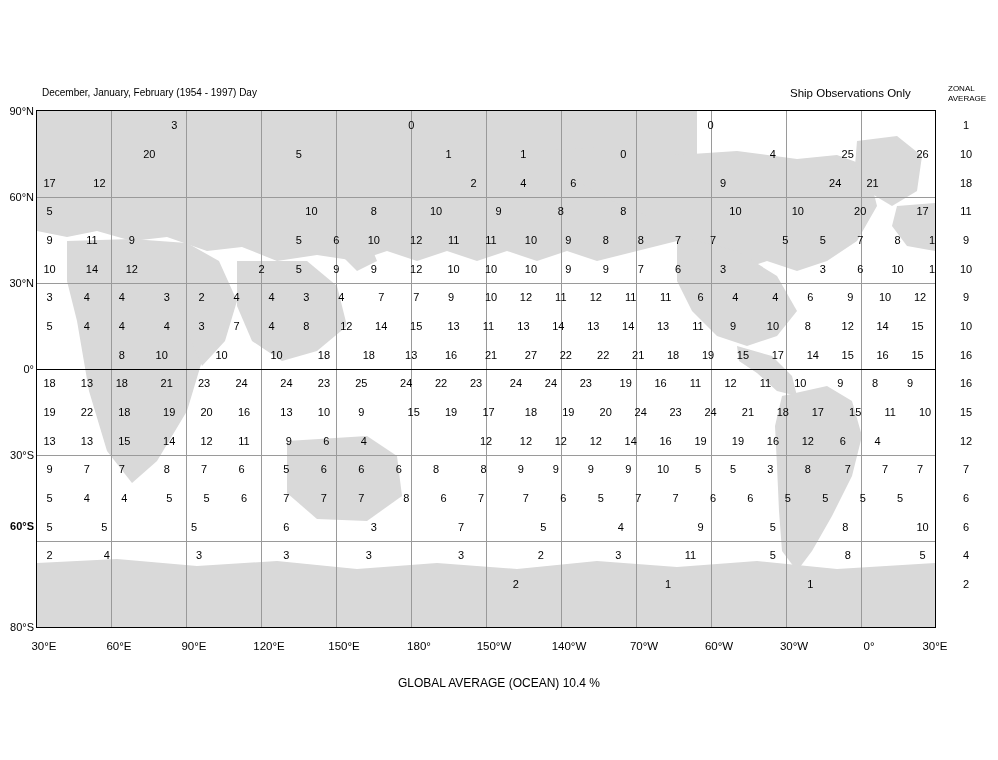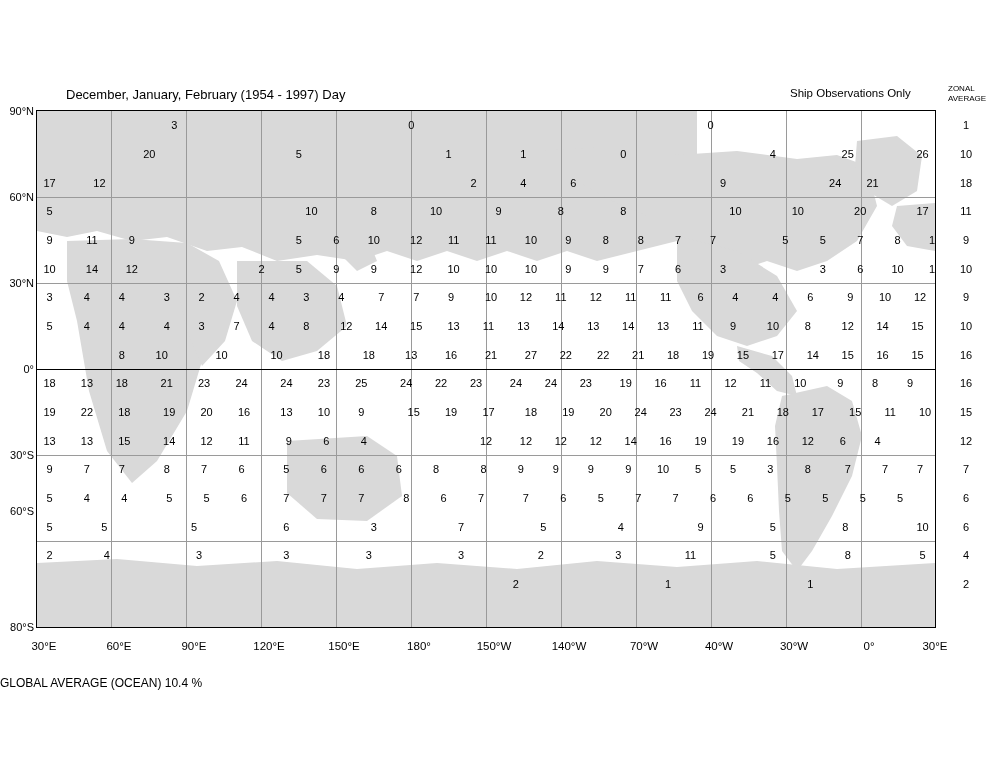--- a/index.html
+++ b/index.html
@@ -2,39 +2,39 @@
 <html><head>
 <meta charset="utf-8">
 <style>
   html,body{margin:0;padding:0;background:#ffffff;}
   body{width:998px;height:760px;font-family:"Liberation Sans",sans-serif;color:#000;position:relative;overflow:hidden;}
   #root{position:absolute;left:0;top:0;width:998px;height:760px;}
 
   .title{position:absolute;left:0;top:10px;width:998px;text-align:center;font-size:15px;font-weight:bold;}
   .subtitle{position:absolute;left:0;top:35px;width:998px;text-align:center;font-size:13px;font-weight:bold;}
 
-  .hdr-left{position:absolute;left:42px;top:87px;font-size:13px;margin-left:24px;}
+  .hdr-left{position:absolute;left:42px;top:87px;font-size:10px;}
   .hdr-right{position:absolute;left:790px;top:87px;font-size:11.5px;}
   .zonal-hdr{position:absolute;left:948px;top:84px;width:60px;font-size:8px;line-height:10px;text-align:left;}
 
   
   #plot{position:absolute;left:36px;top:110px;width:900px;height:518px;border:1px solid #000;box-sizing:border-box;background:#ffffff;overflow:hidden;}
   #landlayer{position:absolute;left:0;top:0;width:898px;height:516px;}
   .grid-v{position:absolute;top:0;bottom:0;width:1px;background:#9a9a9a;}
   .grid-h{position:absolute;left:0;right:0;height:1px;background:#9a9a9a;}
   .grid-h.eq{background:#000;}
 
   .cell{position:absolute;font-size:11px;line-height:11px;text-align:center;width:26px;margin-left:-13px;color:#000;}
 
   .ylab{position:absolute;right:0;font-size:11px;text-align:right;width:34px;}
   .xlab{position:absolute;font-size:11.5px;text-align:center;width:60px;margin-left:-30px;top:640px;}
 
   .zonal{position:absolute;left:946px;font-size:11px;width:40px;text-align:center;}
 
-  .globavg{position:absolute;left:0;top:676px;width:998px;font-size:12px;}
+  .globavg{position:absolute;left:0;top:676px;width:998px;text-align:center;font-size:12px;}
   .fileline{position:absolute;left:0;top:707px;width:998px;text-align:center;font-size:11.5px;}
 </style>
 </head>
 <body>
 
 <div id="root">
 
 
   <div class="hdr-left">December, January, February (1954 - 1997) Day</div>
   <div class="hdr-right">Ship Observations Only</div>
@@ -383,33 +383,33 @@
         <div class="cell" style="left: 773.3px; top: 468px;">1</div>
         <div class="cell" style="left: 910.5px; top: 468px;">2</div>
       </div>
   </div>
 
   <div class="ylab" style="left:0;top:105px;">90°N</div>
   <div class="ylab" style="left:0;top:191px;">60°N</div>
   <div class="ylab" style="left:0;top:277px;">30°N</div>
   <div class="ylab" style="left:0;top:363px;">0°</div>
   <div class="ylab" style="left:0;top:449px;">30°S</div>
-  <div class="ylab" style="left:0;top:505px;">60°S</div>
+  <div class="ylab" style="left:0;top:520px;font-weight:bold;">60°S</div>
   <div class="ylab" style="left:0;top:621px;">80°S</div>
 
   <div class="xlab" style="left:44px">30°E</div>
   <div class="xlab" style="left:119px">60°E</div>
   <div class="xlab" style="left:194px">90°E</div>
   <div class="xlab" style="left:269px">120°E</div>
   <div class="xlab" style="left:344px">150°E</div>
   <div class="xlab" style="left:419px">180°</div>
   <div class="xlab" style="left:494px">150°W</div>
   <div class="xlab" style="left:569px">140°W</div>
   <div class="xlab" style="left:644px">70°W</div>
-  <div class="xlab" style="left:719px">40°W</div>
+  <div class="xlab" style="left:719px">60°W</div>
   <div class="xlab" style="left:794px">30°W</div>
   <div class="xlab" style="left:869px">0°</div>
   <div class="xlab" style="left:935px">30°E</div>
 
   <div id="zonal">
       <div class="zonal" style="top: 119.3px;">1</div>
       <div class="zonal" style="top: 148px;">10</div>
       <div class="zonal" style="top: 176.7px;">18</div>
       <div class="zonal" style="top: 205.3px;">11</div>
       <div class="zonal" style="top: 234px;">9</div>

